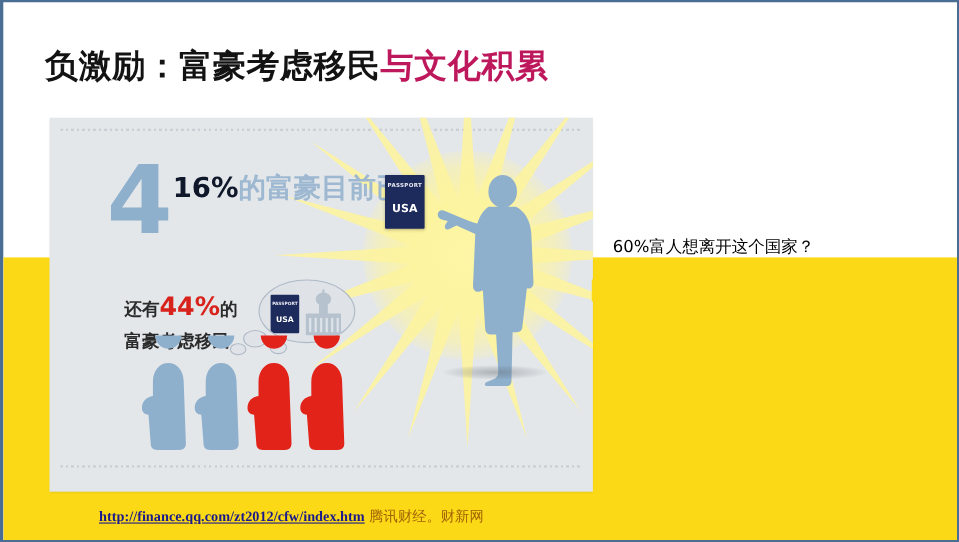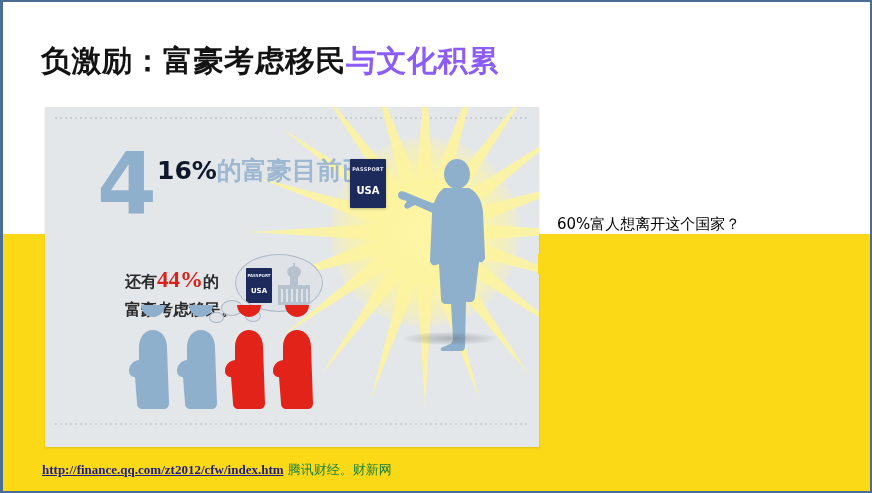--- a/index.html
+++ b/index.html
@@ -29,40 +29,41 @@
 
   
   .title{
     position:absolute;left:38px;top:42px;
     font-size:30px;font-weight:bold;
     letter-spacing:0.5px;
     white-space:nowrap;
     line-height:1.1;
   }
   .title .t-dark{color:#131313;}
-  .title .t-gray{color:#8b5cf6;}
+  .title .t-gray{color:#be185d;}
 
   
   .right-caption{
     position:absolute;left:554px;top:213px;
     font-size:15px;color:#000000;
     white-space:nowrap;
   }
 
   
   .footer{
     position:absolute;left:39px;top:459px;
     font-size:13px;white-space:nowrap;color:#111;
   }
   .footer .url{
     color:#1a1a8c;text-decoration:underline;font-weight:bold;
     font-family:"Liberation Serif","DejaVu Serif",serif;
     font-size:13px;
-  }
-  .footer .src{color:#15803d;font-size:13px;}
+    margin-left:48px;
+  }
+  .footer .src{color:#a16207;font-size:13px;}
 
   
   .panel{
     position:absolute;left:42px;top:105px;width:494px;height:340px;
     background:#e4e7ea;
     overflow:hidden;
     box-shadow:0 1px 2px rgba(0,0,0,.12);
   }
   .panel-dots-top{
     position:absolute;left:10px;right:10px;top:10px;height:2px;
@@ -103,23 +104,23 @@
   .headline{
     position:absolute;left:112px;top:48px;
     font-size:25px;font-weight:bold;line-height:1.28;
     color:#9db8d0;
     white-space:nowrap;
   }
   .headline .num{color:#0f172a;}
 
   
   .sub-text{
-    position:absolute;left:80px;top:155px;
+    position:absolute;left:68px;top:155px;
     font-size:16px;font-weight:bold;color:#2b2b2b;
-    line-height:1.55;white-space:nowrap;font-family:Liberation Serif, serif;
+    line-height:1.55;white-space:nowrap;
   }
   .sub-text .num{color:#d8221c;font-size:23px;}
 
   
   .passport{
     position:absolute;
     background:#1d2a5c;
     color:#fff;
     text-align:center;
     border-radius:1px;

